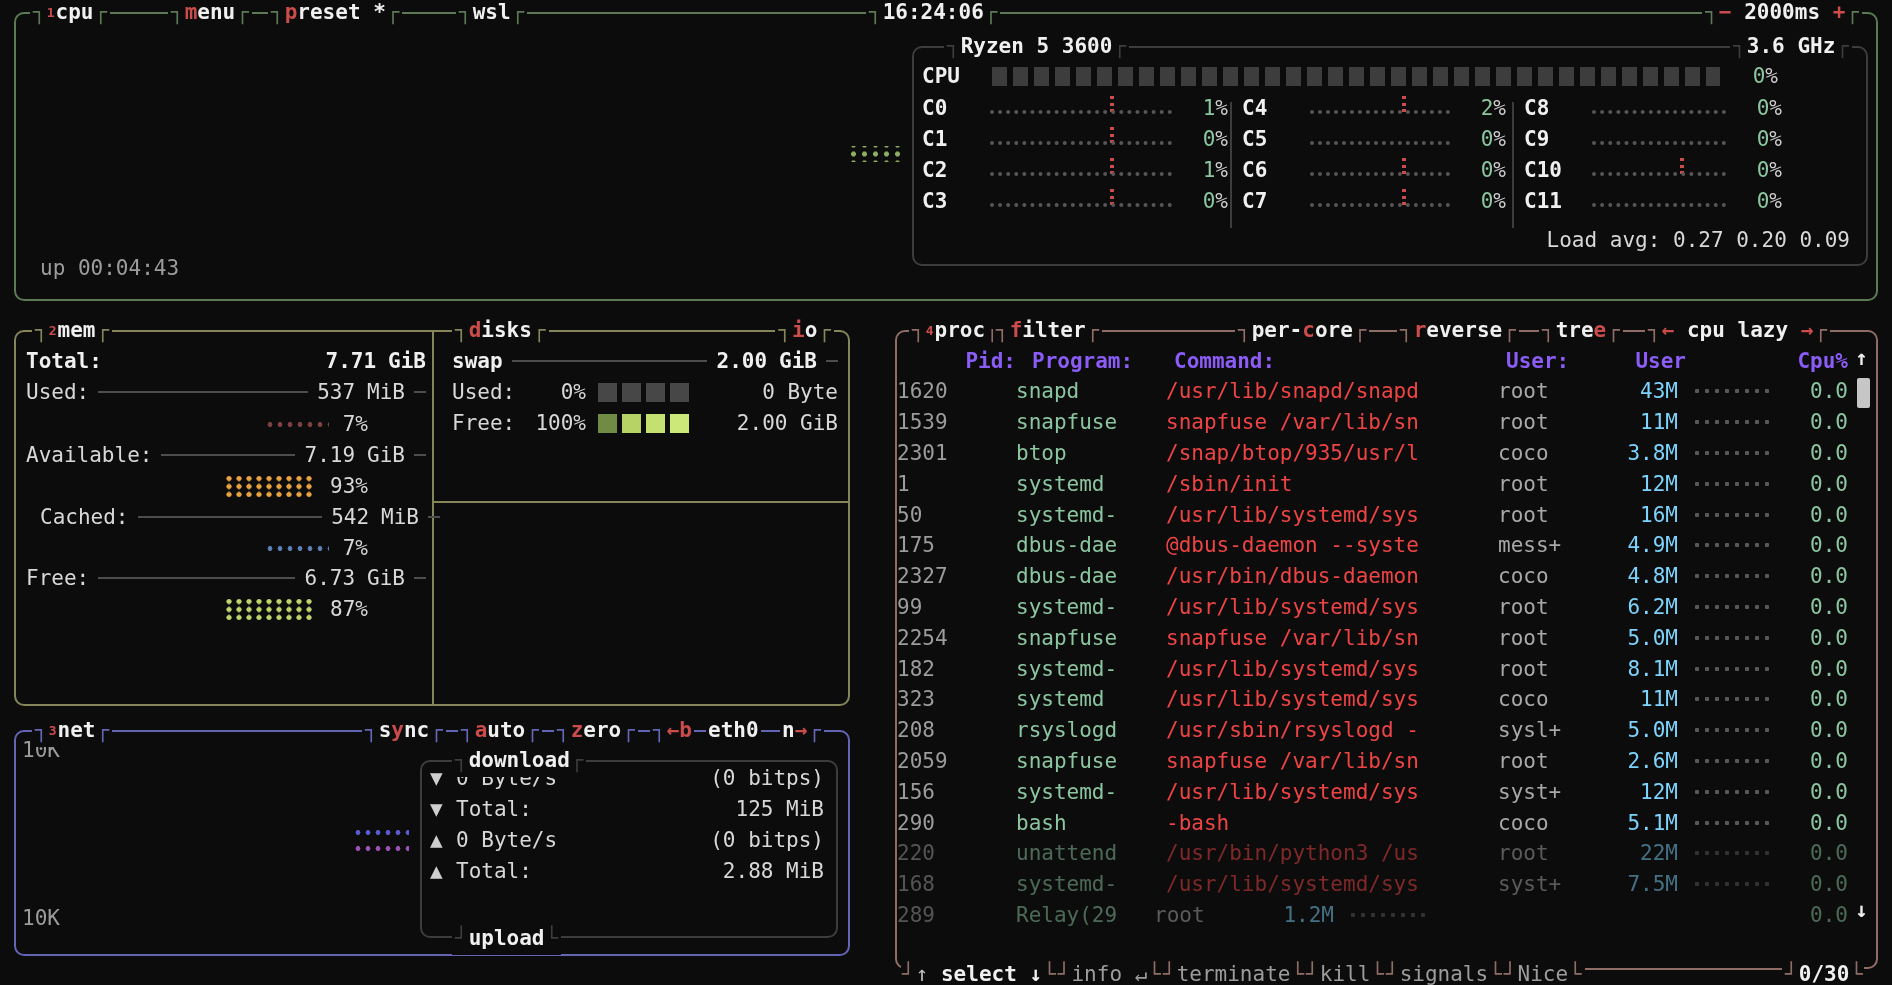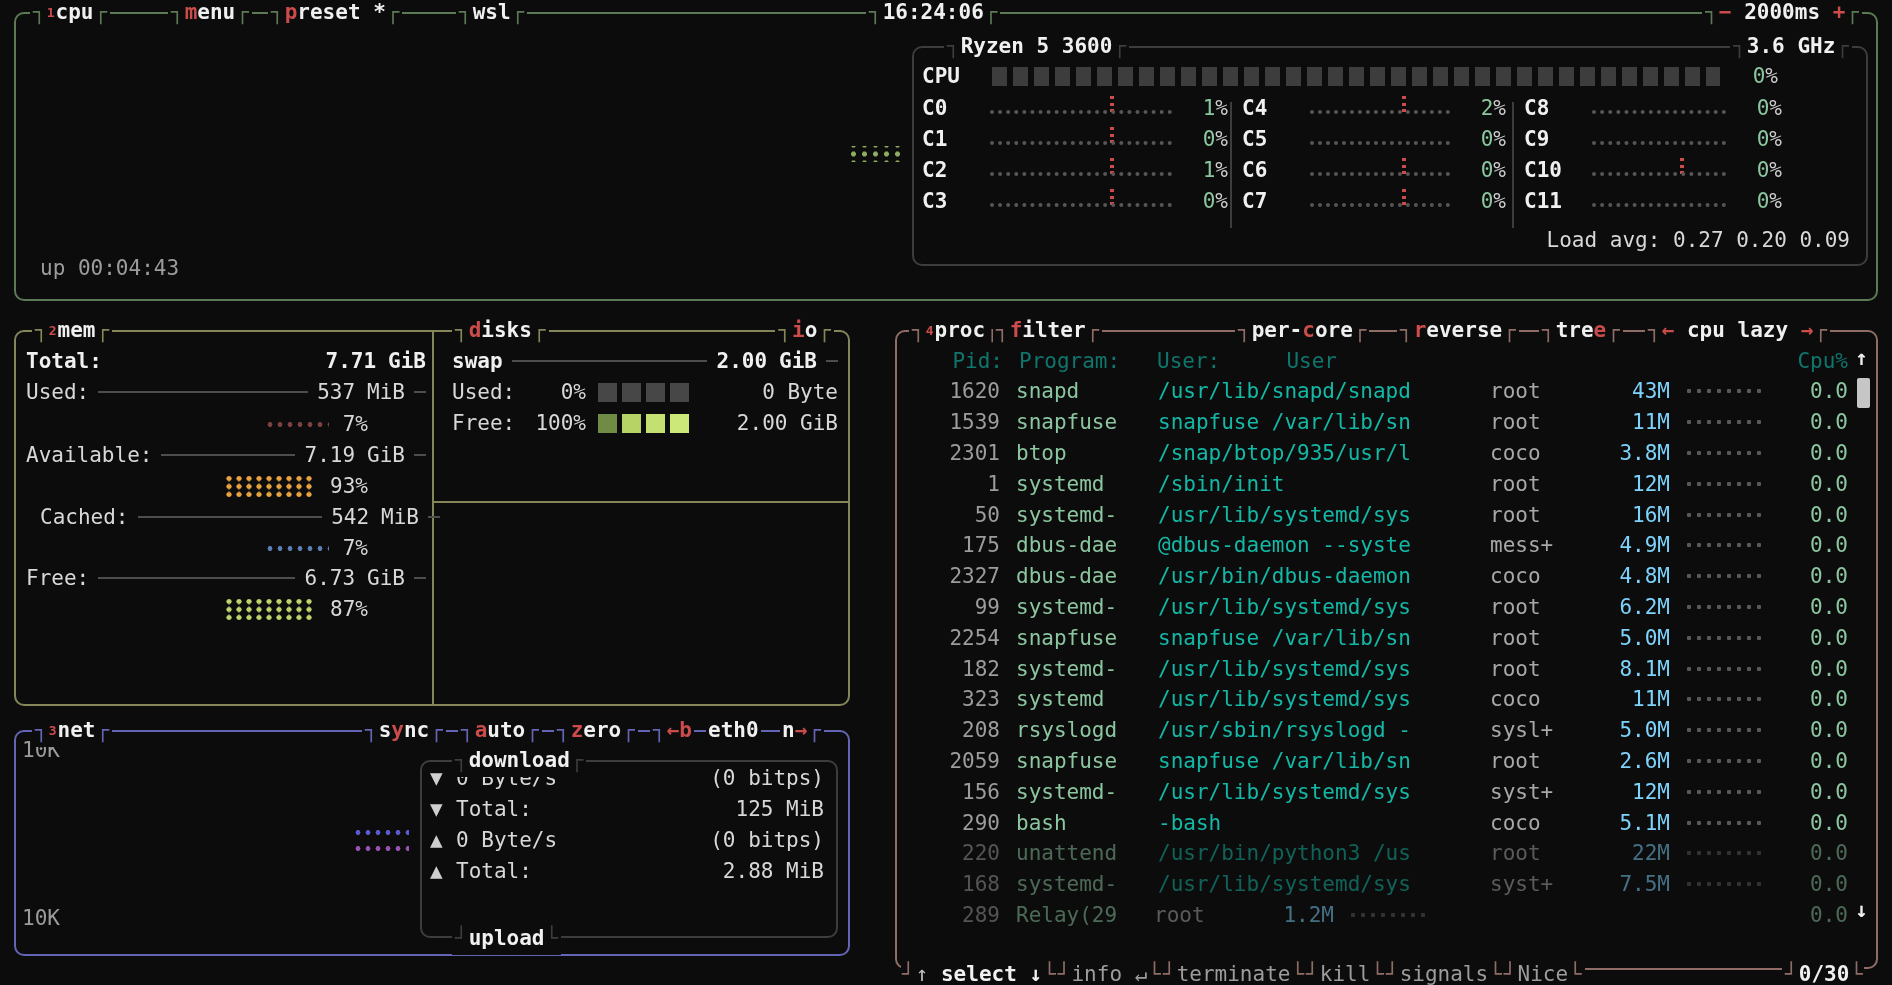--- a/index.html
+++ b/index.html
@@ -42,26 +42,26 @@
   .cpct i{font-style:normal;color:#cfcfcf}
   .meter{flex:1;height:19px;margin:0 12px;
     background:repeating-linear-gradient(to right,#3d3d3d 0 15px,transparent 15px 21px)}
   .ccol{position:absolute;top:48px;display:flex;flex-direction:column}
   .crow{display:flex;height:31px}
   .vsep{position:absolute;top:54px;height:126px;border-left:2px solid #3d3d3d}
   
   .blk{width:19px;height:19px;margin-right:5px;display:inline-block;background:#474747}
   
   .phead,.prow{display:flex;align-items:center;white-space:pre}
-  .phead{position:absolute;top:14px;left:3px;right:28px;height:30px;font-weight:normal;color:#0f766e}
+  .phead{position:absolute;top:14px;left:16px;right:28px;height:30px;font-weight:bold;color:#8b5cf6}
   .prows{position:absolute;top:44px;left:0;right:28px}
   .prow{height:30.8px}
-  .c-pid{width:103px;text-align:right;color:#9c9c9c;overflow:hidden}
+  .c-pid{width:103px;color:#9c9c9c;overflow:hidden}
   .c-prog{margin-left:16px;width:138px;color:#8bc6a0;overflow:hidden}
-  .c-cmd{margin-left:4px;width:332px;color:#14b8a6;overflow:hidden}
+  .c-cmd{margin-left:12px;width:332px;color:#ef4444;overflow:hidden}
   .c-user{width:100px;color:#a8a8a8;overflow:hidden}
   .c-mem{width:80px;text-align:right;color:#7dd3fc}
   .c-dots{margin-left:14px;width:78px;height:6px;background-size:10px 6px}
   .c-cpu{flex:1;text-align:right;color:#8bc6a0}
   .dim{opacity:.5}
   .h-pid{width:103px;text-align:right}.h-prog{margin-left:16px;width:138px}
   .h-cmd{margin-left:4px;width:332px}.h-user{width:100px}.h-mem{width:80px;text-align:right}
   .h-gap{margin-left:14px;width:78px}.h-cpu{flex:1;text-align:right}
   .footer{position:absolute;left:4px;right:12px;bottom:-19px;height:34px;display:flex;
     align-items:flex-end;background:#0c0c0c;z-index:5;white-space:pre;color:#9c9c9c}
@@ -306,20 +306,21 @@
     <span class="ttl" style="left:12px"><i class="hk hk-proc">┐</i><sup class="n">4</sup><span>proc</span><i class="hk hk-proc">┌</i></span>
     <span class="ttl" style="left:96px"><i class="hk hk-proc">┐</i><span class="red">f</span><span>ilter</span><i class="hk hk-proc">┌</i></span>
     <span class="ttl" style="left:338px"><i class="hk hk-proc">┐</i><span>per-</span><span class="red">c</span><span>ore</span><i class="hk hk-proc">┌</i></span>
     <span class="ttl" style="left:500px"><i class="hk hk-proc">┐</i><span class="red">r</span><span>everse</span><i class="hk hk-proc">┌</i></span>
     <span class="ttl" style="left:642px"><i class="hk hk-proc">┐</i><span>tre</span><span class="red">e</span><span></span><i class="hk hk-proc">┌</i></span>
     <span class="ttl" style="left:748px"><i class="hk hk-proc">┐</i><span class="red">←</span><span> cpu lazy </span><span class="red">→</span><i class="hk hk-proc">┌</i></span>
 
     <div class="phead">
       <span class="h-pid">Pid:</span>
       <span class="h-prog">Program:</span>
+      <span class="h-cmd">Command:</span>
       <span class="h-user">User:</span>
       <span class="h-mem">User</span>
       <span class="h-gap"></span>
       <span class="h-cpu">Cpu%</span>
     </div>
     <span style="position:absolute;right:8px;top:14px;font-weight:bold;color:#f0f0f0">↑</span>
 
     <div class="prows">
       <div class="prow">
           <span class="c-pid">1620</span>

